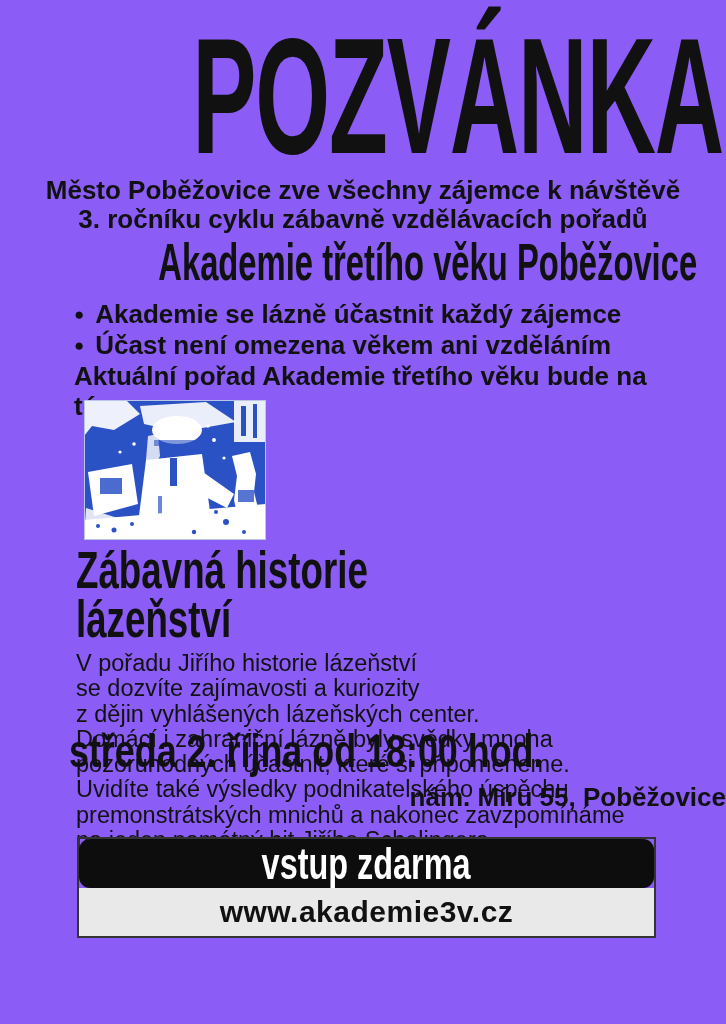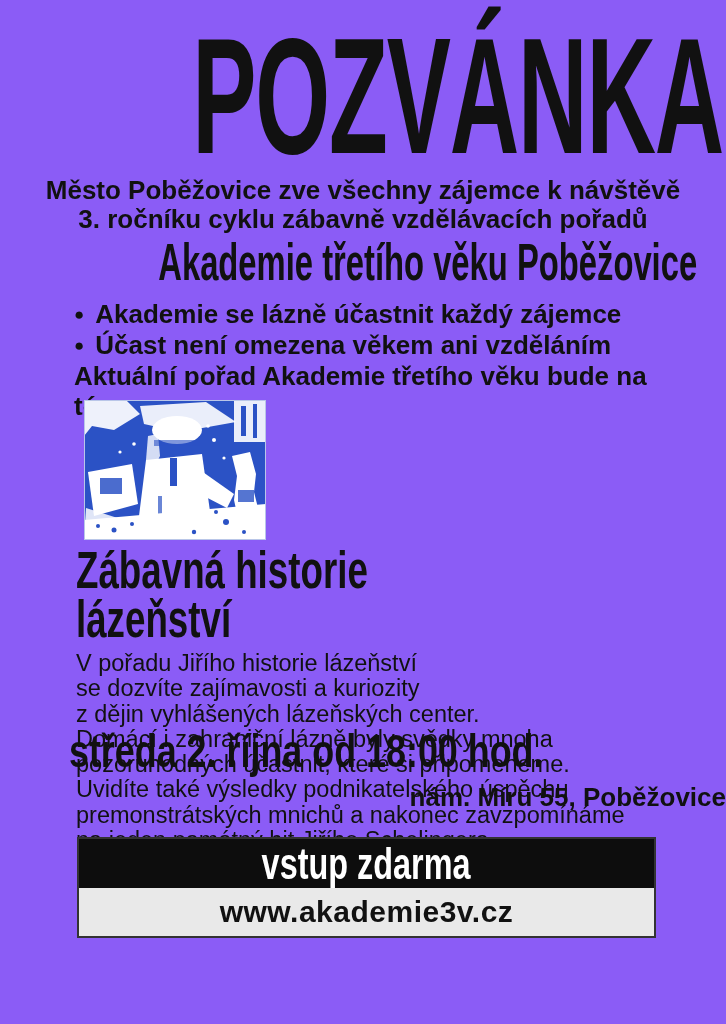--- a/index.html
+++ b/index.html
@@ -70,21 +70,21 @@
     position:absolute;top:783px;left:0;width:726px;
     text-align:right;font-weight:bold;font-size:26px;line-height:29px;
   }
   
   .banner{
     position:absolute;top:837px;left:77px;width:575px;
     border:2px solid #333333;
   }
   .banner-admission{
     background:#0d0d0d;color:#ffffff;
-    height:49px;line-height:49px;text-align:center;
+    height:49px;line-height:49px;text-align:center;border-radius:11px;
   }
   .banner-admission .condensed{
     font-size:45px;line-height:49px;
     transform:scaleX(0.72);
     transform-origin:center center;
   }
   .banner-website{
     background:#e9e9e9;color:#111111;
     height:48px;line-height:48px;text-align:center;
     font-weight:bold;font-size:30px;

